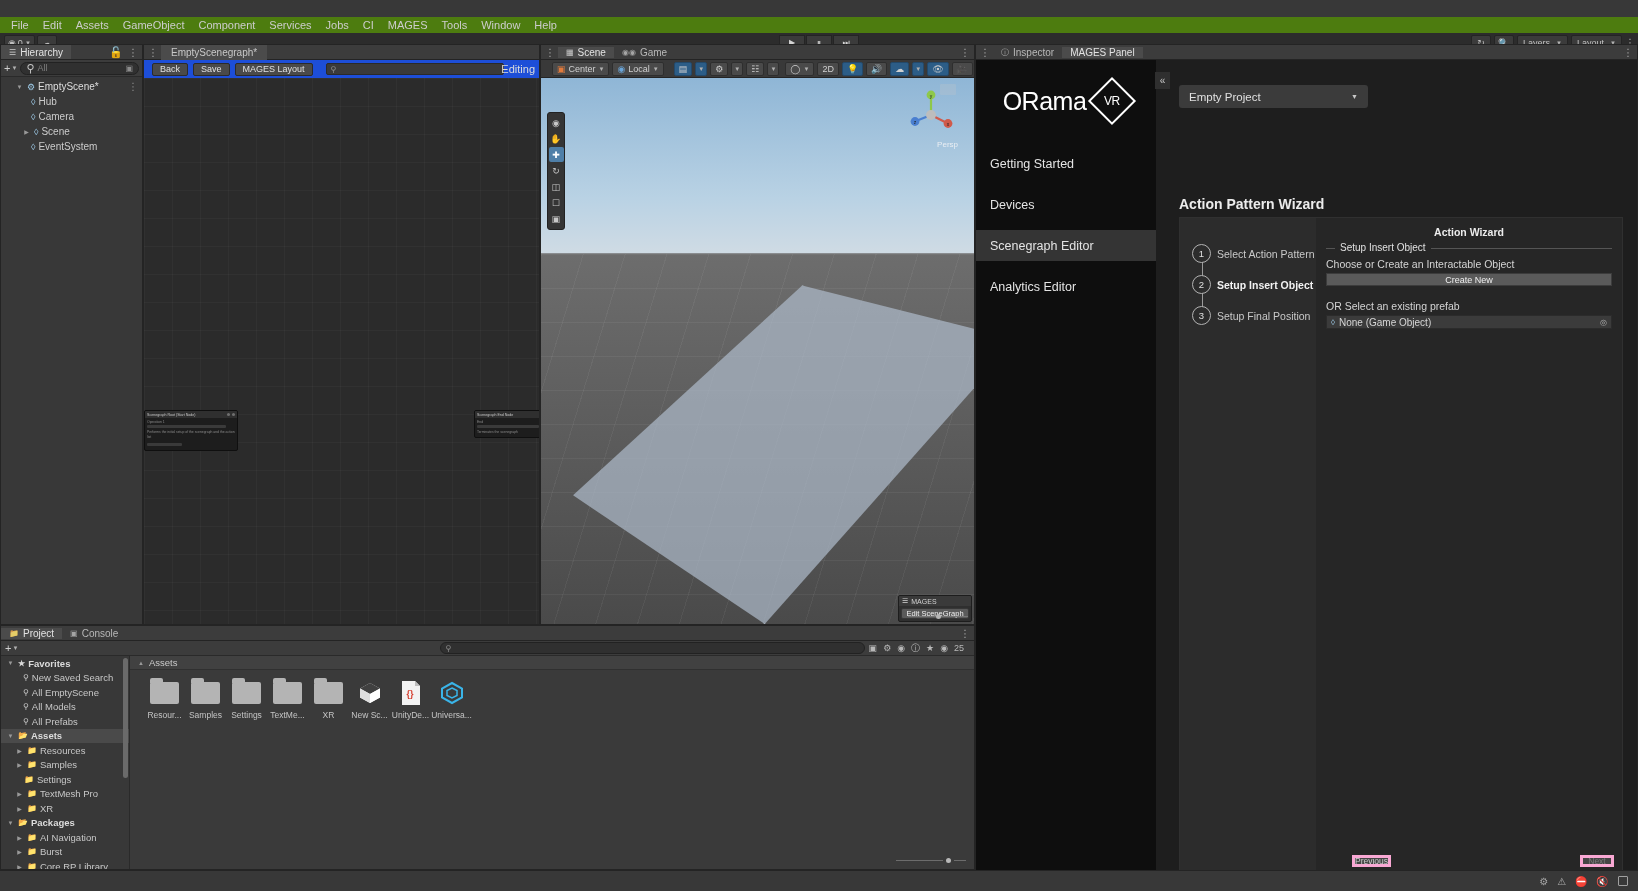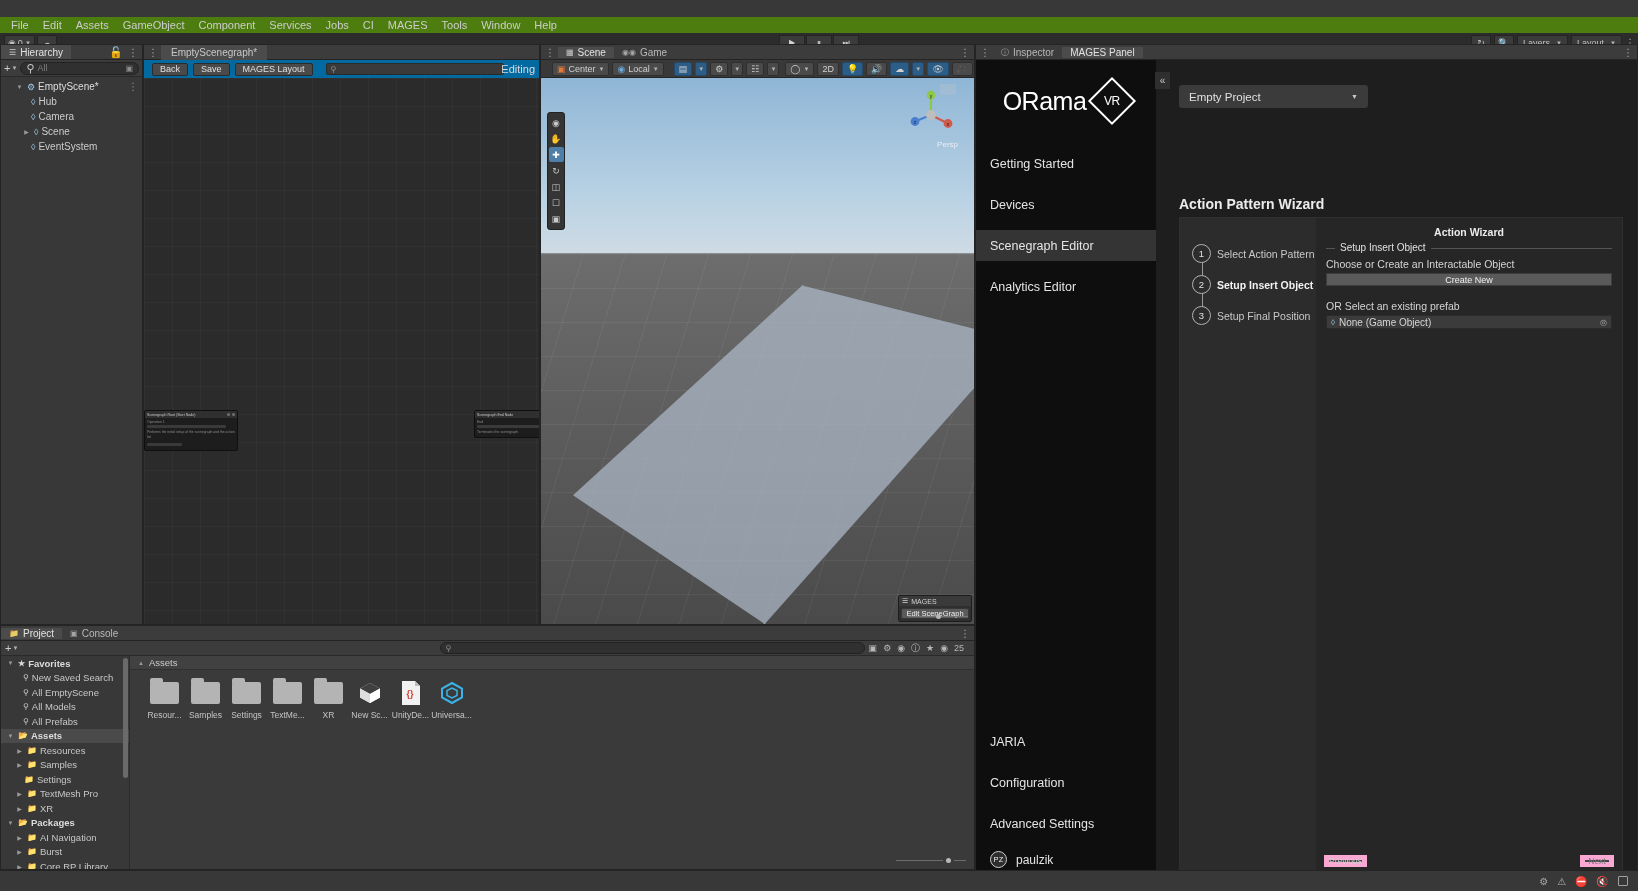--- a/index.html
+++ b/index.html
@@ -105,21 +105,21 @@
   .hrow.root { color: #dedede; }
   .hrow .rowdots { margin-left: auto; margin-right: 4px; color: #909090; }
 
   
   #scenegraph { left: 143px; top: 44px; width: 397px; height: 581px; background: #2b2b2b; }
   .sg-tabbar { height: 15px; background: #3c3c3c; display: flex; align-items: center;
     border-bottom: 1px solid #242424; }
   .sg-tab { padding: 0 10px; font-size: 10px; color: #c8c8c8; background: #4b4b4b; height: 15px;
     display: flex; align-items: center; }
   .sg-toolbar {
-    height: 18px; background: #0369a1; display: flex; align-items: center;
+    height: 18px; background: #1d4ed8; display: flex; align-items: center;
     gap: 5px; padding: 0 8px; position: relative; text-align: center;
   }
   .sg-btn {
     background: #4a4a4a; border: 1px solid #2b2b2b; border-radius: 2px;
     height: 13px; padding: 0 7px; font-size: 9px; color: #e0e0e0;
     display: flex; align-items: center;
   }
   .sg-search {
     width: 178px; height: 12px; background: #3a3a3a; border: 1px solid #2a2a2a;
     border-radius: 2px; display: flex; align-items: center; padding: 0 4px; margin-left: 8px;
@@ -312,23 +312,23 @@
     display: flex; align-items: center; padding: 0 4px; gap: 4px;
     font-size: 10px; color: #d6d6d6; margin-top: 2px;
   }
   .aw-objectfield .objico { font-size: 8px; color: #9ecbe8; }
   .aw-objectfield .picker { margin-left: auto; font-size: 8px; color: #b0b0b0; }
   .aw-nav {
     position: absolute; left: 8px; right: 8px; bottom: 7px; display: flex;
     justify-content: space-between;
   }
   .aw-navbtn {
-    min-width: 34px; height: 12px; background: #454545; border: 5px solid #f9a8d4;
+    min-width: 34px; height: 12px; background: #454545; border: 3px solid #f9a8d4;
     display: flex; align-items: center; justify-content: center;
-    font-size: 8.5px; color: #cfcfcf;
+    font-size: 8.5px; color: #cfcfcf; margin-left: 28px;
   }
   .aw-navbtn.dim { color: #7b7b7b; }
 
   
 
   
   #projectpanel { left: 0; top: 625px; width: 975px; height: 245px; background: #383838; }
   .pp-tabbar { height: 15px; background: #3c3c3c; display: flex; align-items: center;
     border-bottom: 1px solid #242424; }
   .pp-toolbar {
@@ -677,35 +677,20 @@
         <div class="mp-navitem">
           <span>Devices</span>
         </div>
         <div class="mp-navitem active">
           <span>Scenegraph Editor</span>
         </div>
         <div class="mp-navitem">
           <span>Analytics Editor</span>
         </div>
 
-        <div class="mp-nav-bottom">
-          <div class="mp-navitem">
-            <span>JARIA</span>
-          </div>
-          <div class="mp-navitem">
-            <span>Configuration</span>
-          </div>
-          <div class="mp-navitem">
-            <span>Advanced Settings</span>
-          </div>
-          <div class="mp-user">
-            <span class="mp-avatar">PZ</span>
-            <span class="mp-username">paulzik</span>
-          </div>
-        </div>
       </div>
 
       <div class="mp-main">
         <div class="collapse-btn">«</div>
 
         <div class="project-select">
           <span>Empty Project</span>
           <span class="arrow">▼</span>
         </div>
 

